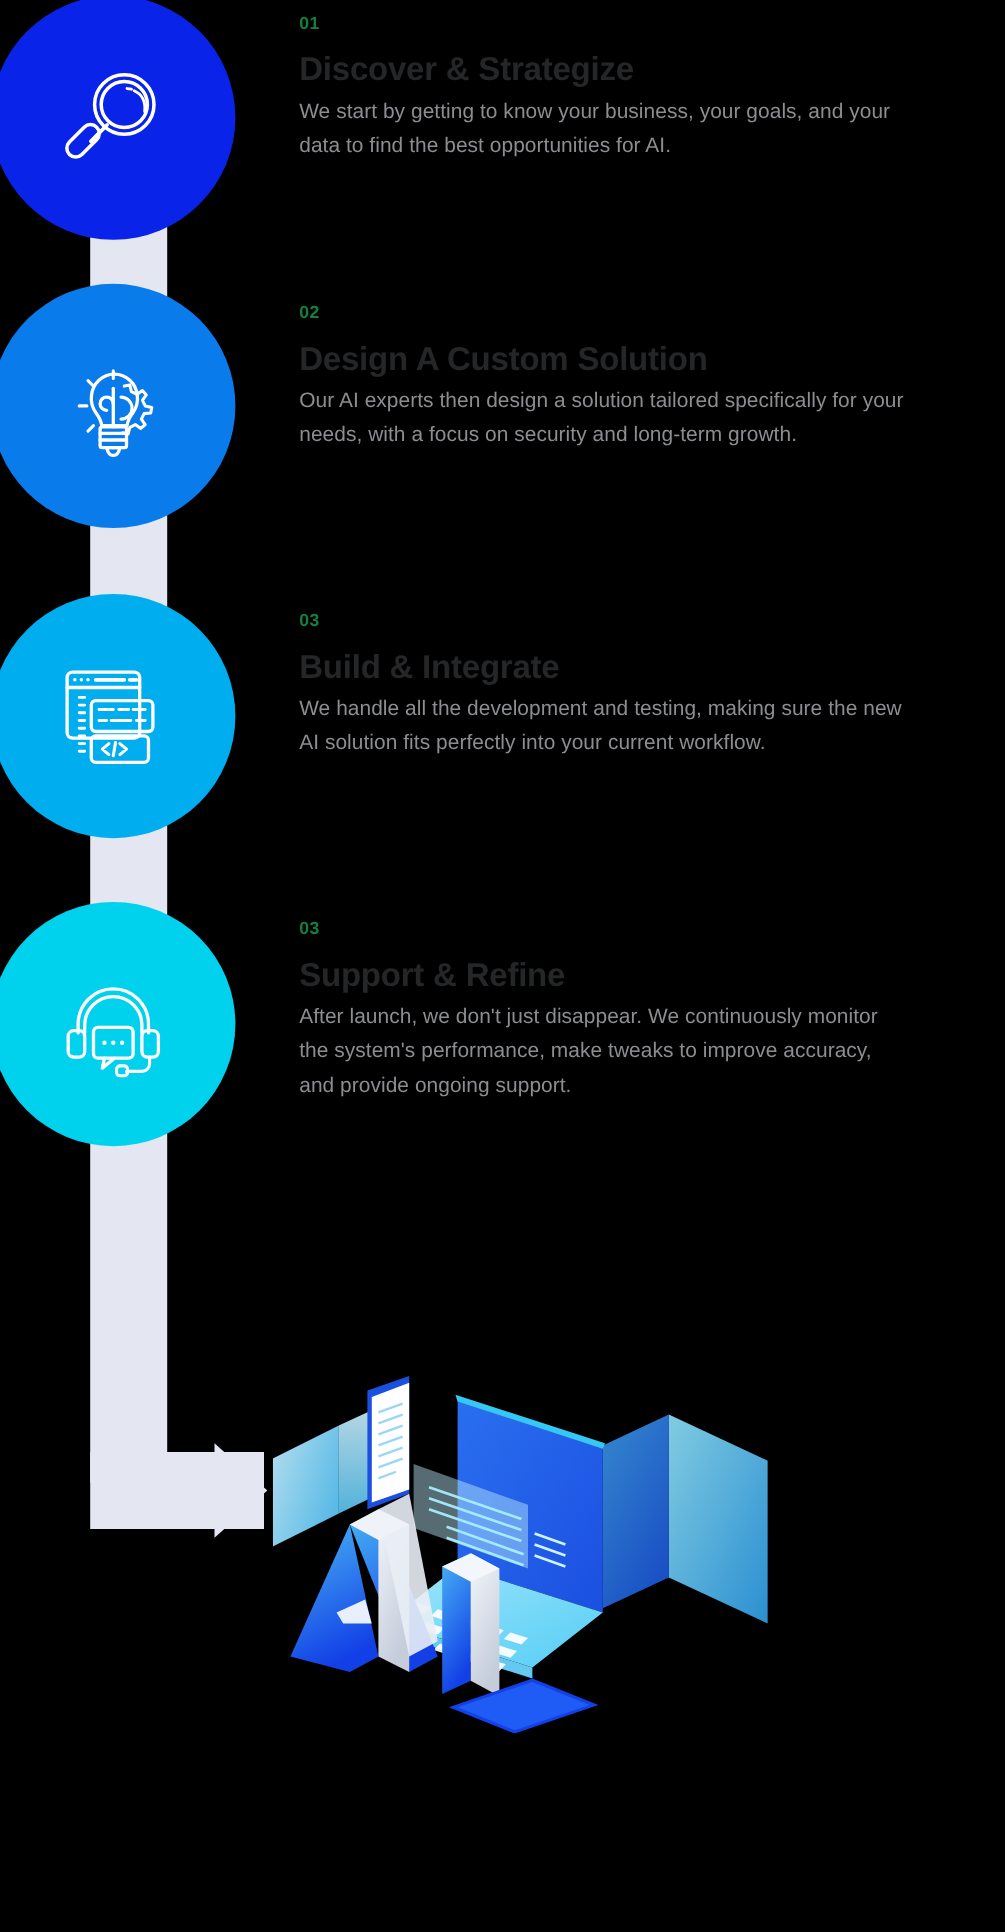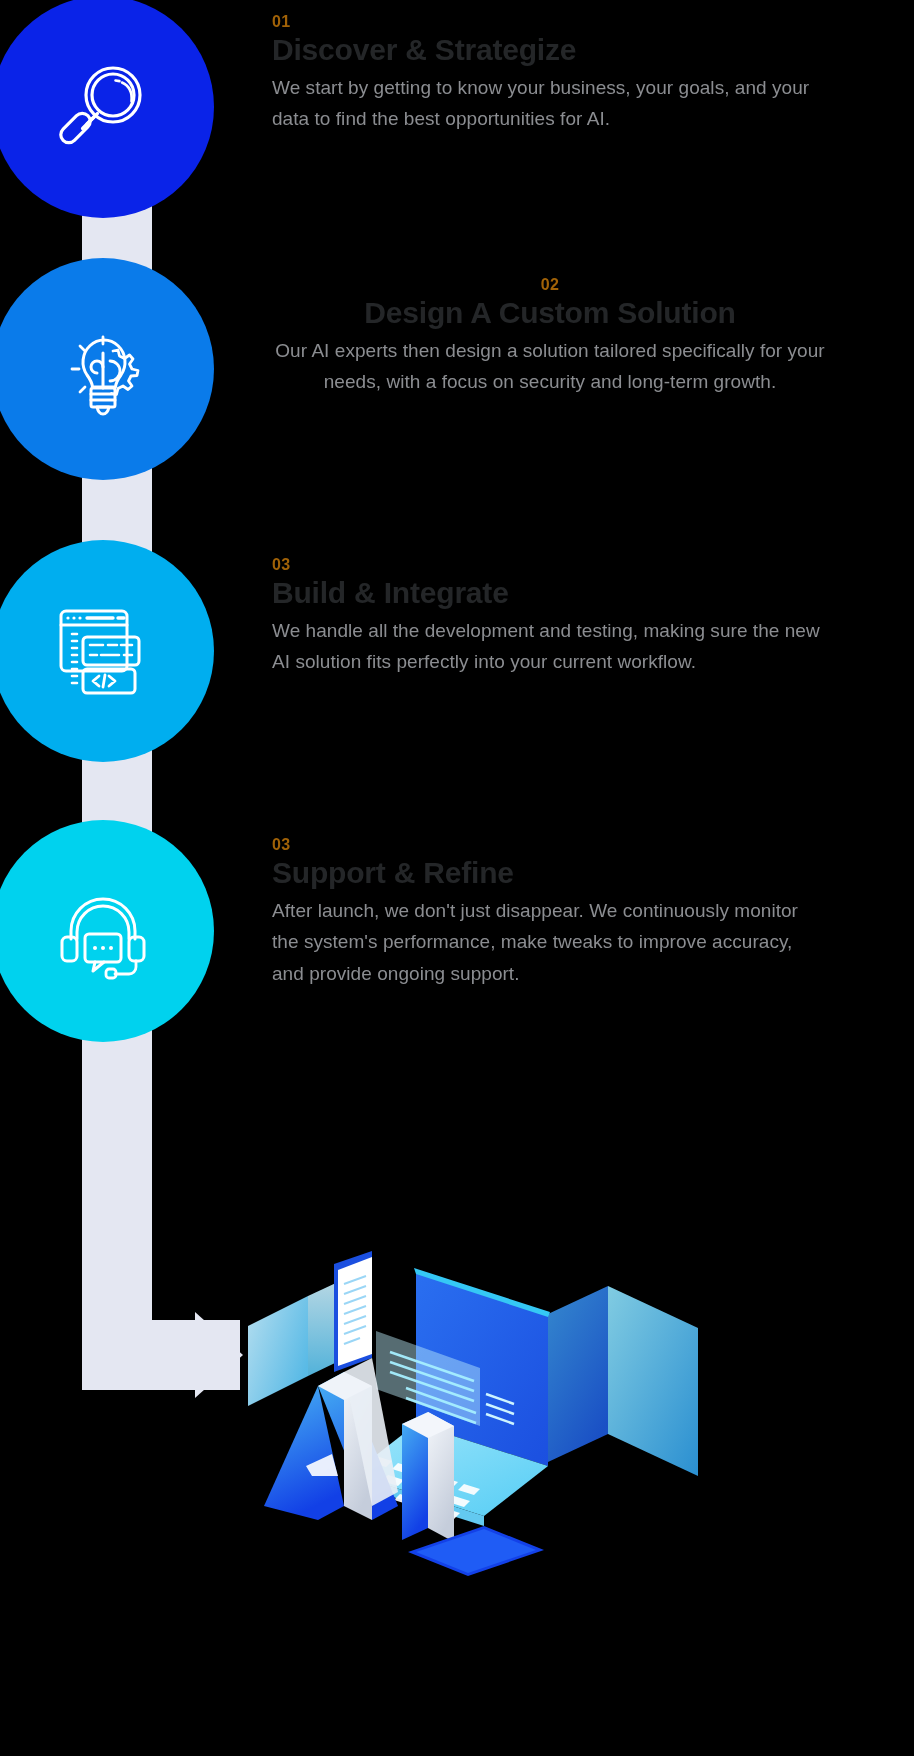--- a/index.html
+++ b/index.html
@@ -35,30 +35,30 @@
   }
   .c1{ top:-4px;   background:#0A23E8; }
   .c2{ top:258px;  background:#0A7BEA; }
   .c3{ top:540px;  background:#00AEEF; }
   .c4{ top:820px;  background:#00D2EE; }
   .circle svg{ display:block; }
 
   
   .step-text{ position:absolute; left:272px; width:556px; }
   .s1{ top:14px; }
-  .s2{ top:277px;text-align:center; }
+  .s2{ top:277px; }
   .s3{ top:557px; }
   .s4{ top:837px; }
 
   .step-num{
-    font-size:16px; font-weight:bold; color:#a16207;
+    font-size:16px; font-weight:bold; color:#15803d;
     letter-spacing:.4px; line-height:1;
   }
   .step-title{
-    margin-top:3px;
+    margin-top:17px;
     font-size:30px; font-weight:bold; color:#242628;
     letter-spacing:-.2px; line-height:1.15;
   }
   .step-body{
     margin-top:4px;
     font-size:19px; color:#8b8d91; line-height:1.68;
     letter-spacing:.05px;
   }
 
   

